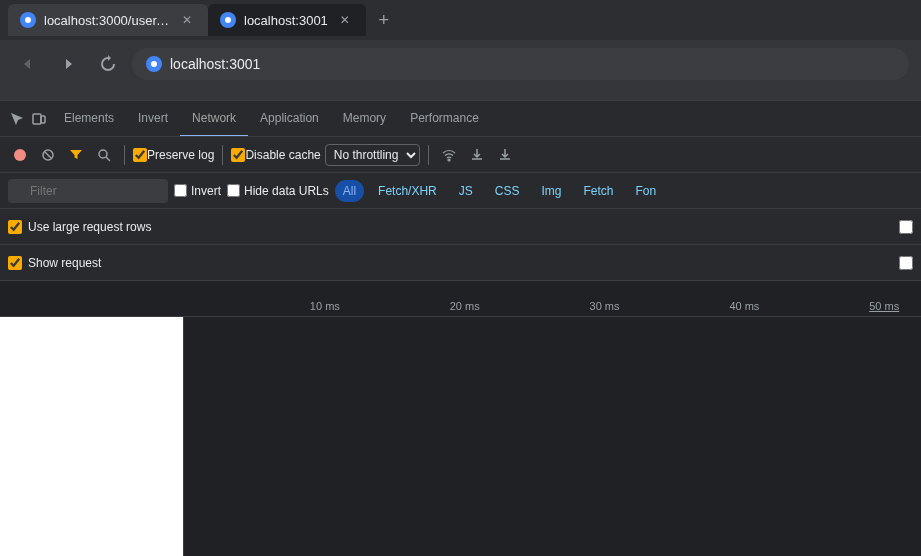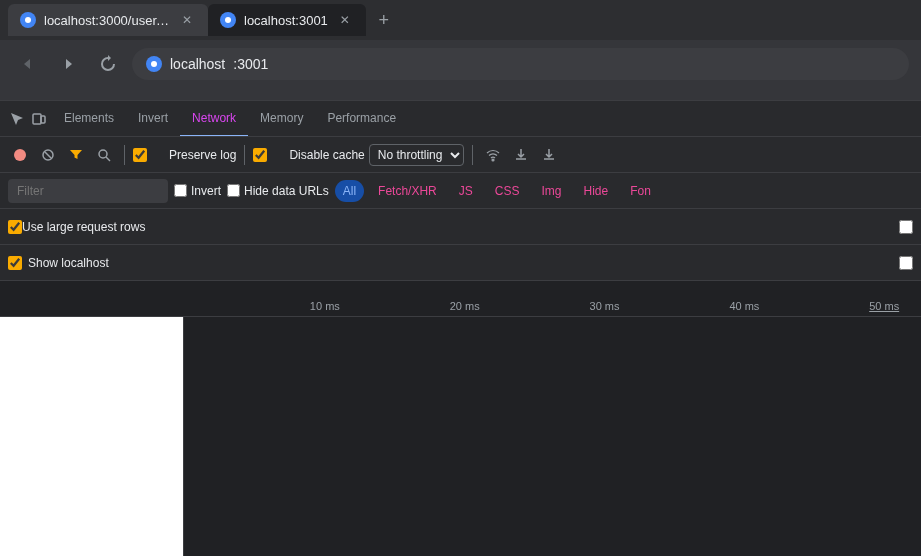--- a/index.html
+++ b/index.html
@@ -24,39 +24,39 @@
     .address-input { flex: 1; background: #3c3d41; border-radius: 20px; height: 32px; display: flex; align-items: center; padding: 0 14px; color: #e8eaed; font-size: 14px; gap: 8px; }
     .address-favicon { width: 16px; height: 16px; border-radius: 50%; background: #4285f4; display: flex; align-items: center; justify-content: center; font-size: 9px; color: white; flex-shrink: 0; }
     .address-url { color: #e8eaed; font-size: 14px; }
 
     
     .devtools { background: #202124; display: flex; flex-direction: column; height: 456px; border-top: 1px solid #3c3d41; }
 
     
     .devtools-tabs { display: flex; align-items: center; background: #292a2d; height: 36px; border-bottom: 1px solid #3c3d41; padding: 0 4px; overflow: hidden; }
     .dt-tab { padding: 0 12px; height: 36px; display: flex; align-items: center; color: #9aa0a6; font-size: 12px; cursor: pointer; white-space: nowrap; border-bottom: 2px solid transparent; }
-    .dt-tab.active { color: #d946ef; border-bottom: 2px solid #8ab4f8; }
+    .dt-tab.active { color: #a3a3a3; border-bottom: 2px solid #8ab4f8; }
     .dt-panel-icon { width: 18px; height: 18px; display: flex; align-items: center; justify-content: center; cursor: pointer; color: #9aa0a6; }
 
     
     .devtools-toolbar { display: flex; align-items: center; background: #292a2d; height: 36px; padding: 0 8px; gap: 4px; border-bottom: 1px solid #3c3d41; flex-wrap: nowrap; overflow: hidden; }
     .dt-btn { width: 24px; height: 24px; border-radius: 4px; display: flex; align-items: center; justify-content: center; cursor: pointer; color: #9aa0a6; font-size: 14px; flex-shrink: 0; }
     .dt-btn.record { color: #f28b82; }
     .separator { width: 1px; height: 20px; background: #5f6368; margin: 0 4px; flex-shrink: 0; }
-    .dt-checkbox-label { display: flex; gap: 22px; color: #e8eaed; font-size: 12px; cursor: pointer; white-space: nowrap; flex-shrink: 0; }
+    .dt-checkbox-label { display: flex; gap: 0; color: #e8eaed; font-size: 12px; cursor: pointer; white-space: nowrap; flex-shrink: 0; }
     .dt-checkbox { width: 14px; height: 14px; accent-color: #f9ab00; flex-shrink: 0; }
     .throttle-select { background: #292a2d; border: 1px solid #5f6368; border-radius: 4px; color: #e8eaed; font-size: 12px; padding: 2px 4px; cursor: pointer; }
     .dt-icon-btn { width: 24px; height: 24px; display: flex; align-items: center; justify-content: center; cursor: pointer; color: #9aa0a6; font-size: 13px; flex-shrink: 0; }
 
     
     .filter-bar { display: flex; align-items: center; background: #292a2d; height: 36px; padding: 0 8px; gap: 6px; border-bottom: 1px solid #3c3d41; overflow: hidden; }
-    .filter-input { background: #3c3d41; border: 1px solid transparent; border-radius: 4px; height: 24px; color: #f0abfc; font-size: 12px; padding: 0 8px; width: 160px; outline: none; }
+    .filter-input { background: #3c3d41; border: 1px solid transparent; border-radius: 4px; height: 24px; color: #f0abfc; font-size: 12px; padding: 0 21px; width: 160px; outline: none; }
     .filter-checkbox-label { display: flex; align-items: center; gap: 4px; color: #e8eaed; font-size: 12px; cursor: pointer; white-space: nowrap; flex-shrink: 0; }
     .filter-checkbox { width: 13px; height: 13px; flex-shrink: 0; }
-    .type-filter-btn { padding: 2px 8px; height: 22px; border-radius: 11px; font-size: 12px; color: #ec4899; cursor: pointer; white-space: nowrap; display: flex; align-items: center; }
+    .type-filter-btn { padding: 2px 8px; height: 22px; border-radius: 11px; font-size: 12px; color: #7dd3fc; cursor: pointer; white-space: nowrap; display: flex; align-items: center; }
     .type-filter-btn.active { background: #174ea6; color: #8ab4f8; }
 
     
     .settings-row { display: flex; align-items: center; height: 36px; padding: 0 8px; background: #292a2d; border-bottom: 1px solid #3c3d41; gap: 8px; }
     .settings-row label { display: flex; align-items: center; gap: 6px; color: #e8eaed; font-size: 12px; cursor: pointer; }
     .settings-row input[type="checkbox"] { width: 14px; height: 14px; accent-color: #f9ab00; }
     .settings-row-right { margin-left: auto; display: flex; align-items: center; }
 
     
     .timeline-header { display: flex; background: #202124; height: 36px; border-bottom: 1px solid #3c3d41; align-items: flex-end; }
@@ -121,21 +121,21 @@
         </svg>
     </div>
     <div class="address-input">
       <span class="address-favicon">
         <svg width="10" height="10" viewBox="0 0 10 10">
             <circle cx="5" cy="5" r="5" fill="#4285f4"></circle>
             <path d="M5 2a3 3 0 1 0 0 6A3 3 0 0 0 5 2z" fill="white"></path>
           </svg>
       </span>
       <span class="address-url">
-        <span>localhost</span><span style="color:#e8eaed;padding-left:8px;">:3001</span>
+        <span>localhost</span><span style="color:#e8eaed;">:3001</span>
       </span>
     </div>
   </div>
 </div>
 
 <div class="devtools">
 
   <div class="devtools-tabs">
     <div class="devtools-icon-bar">
       <div class="dt-panel-icon">
@@ -151,20 +151,23 @@
       </div>
     </div>
     <div class="dt-tab">
       <span>Elements</span>
     </div>
     <div class="dt-tab">
       <span>Invert</span>
     </div>
     <div class="dt-tab active">
       <span>Network</span>
+    </div>
+    <div class="dt-tab">
+      <span>Application</span>
     </div>
     <div class="dt-tab">
       <span>Memory</span>
     </div>
     <div class="dt-tab">
       <span>Performance</span>
     </div>
   </div>
 
   <div class="devtools-toolbar">
@@ -244,39 +247,39 @@
     </label>
     <label class="filter-checkbox-label">
       <input type="checkbox" class="filter-checkbox" style="">
       <span>Hide data URLs</span>
     </label>
     <span class="type-filter-btn active">All</span>
     <span class="type-filter-btn">Fetch/XHR</span>
     <span class="type-filter-btn">JS</span>
     <span class="type-filter-btn">CSS</span>
     <span class="type-filter-btn">Img</span>
-    <span class="type-filter-btn">Hide</span>
+    <span class="type-filter-btn">Fetch</span>
     <span class="type-filter-btn">Fon</span>
   </div>
 
-
-  <div class="settings-row">
-    <label style="display:flex;align-items:center;gap:0;color:#e8eaed;font-size:12px;cursor:pointer;">
-      <input type="checkbox" checked="" style="width: 14px; height: 14px; accent-color: rgb(249, 171, 0);">
-      <span>Use large request rows</span>
-    </label>
-    <div class="settings-row-right">
-      <input type="checkbox" style="width: 14px; height: 14px; margin-left: auto;">
-    </div>
-  </div>
 
   <div class="settings-row">
     <label style="display:flex;align-items:center;gap:6px;color:#e8eaed;font-size:12px;cursor:pointer;">
       <input type="checkbox" checked="" style="width: 14px; height: 14px; accent-color: rgb(249, 171, 0);">
-      <span>Show localhost</span>
+      <span>Use large request rows</span>
+    </label>
+    <div class="settings-row-right">
+      <input type="checkbox" style="width: 14px; height: 14px; margin-left: auto;">
+    </div>
+  </div>
+
+  <div class="settings-row">
+    <label style="display:flex;align-items:center;gap:6px;color:#e8eaed;font-size:12px;cursor:pointer;">
+      <input type="checkbox" checked="" style="width: 14px; height: 14px; accent-color: rgb(249, 171, 0);">
+      <span>Show request</span>
     </label>
     <div class="settings-row-right">
       <input type="checkbox" style="width: 14px; height: 14px; margin-left: auto;">
     </div>
   </div>
 
   <div class="timeline-header">
     <div class="timeline-left"></div>
     <div class="timeline-right">
       <span class="timeline-tick" style="left:19%;">10 ms</span>

